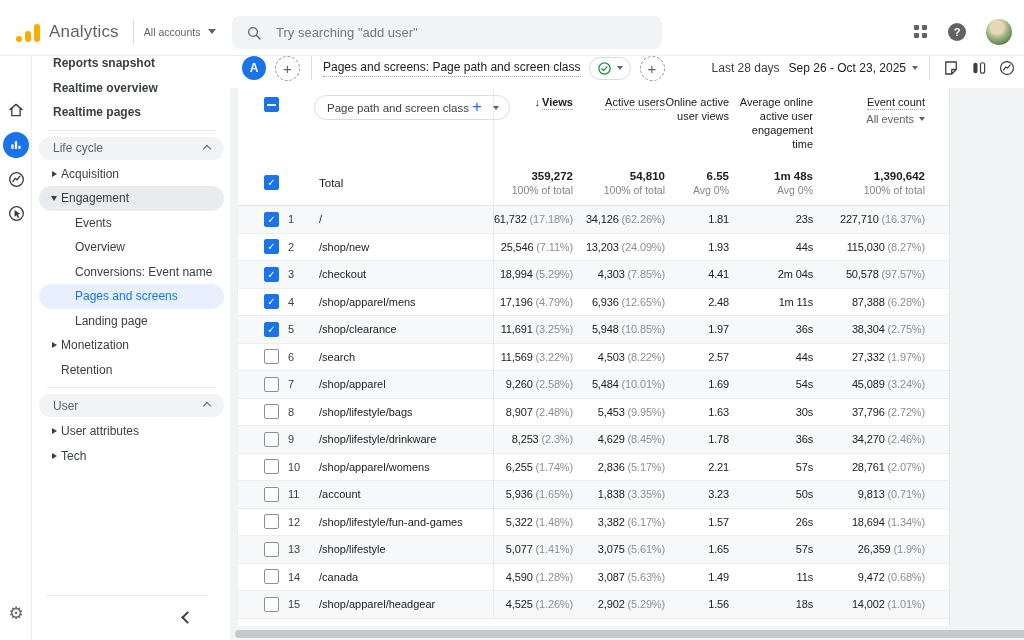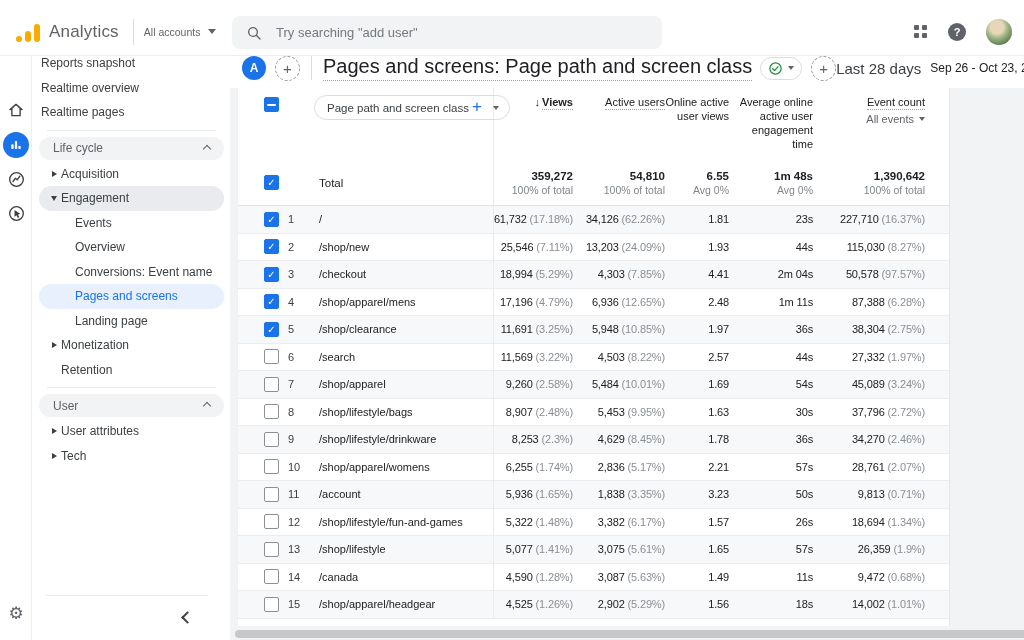--- a/index.html
+++ b/index.html
@@ -38,21 +38,21 @@
   .rail-active { width:26px; height:26px; border-radius:50%; background:#1a73e8; display:flex; align-items:center; justify-content:center; }
   .gear-glyph { font-size:17px; color:#5f6368; }
 
   
   .sidenav { position:absolute; left:33px; top:48px; width:197px; height:592px; background:#fff; padding-top:3px; }
   .nav-item { height:24.5px; display:flex; align-items:center; position:relative; font-size:12px; color:#3c4043; cursor:pointer; margin:0 6px 0 6px; border-radius:14px; }
   .nav-caret { width:14px; display:flex; justify-content:center; margin-left:8px; }
   .nav-label { white-space:nowrap; }
   .nav-chev { display:none; }
   .t-link .nav-caret, .t-child .nav-caret, .t-plain .nav-caret, .t-section .nav-caret { visibility:hidden; width:0; margin-left:0; }
-  .t-link .nav-label { margin-left:2px; }
+  .t-link .nav-label { margin-left:14px;font-weight:bold; }
   .t-section { background:#f1f3f4; height:23px; margin:2px 6px; }
   .t-section .nav-label { margin-left:14px; color:#5f6368; }
   .t-section .nav-chev { display:block; position:absolute; right:14px; top:9px; width:6px; height:6px;
     border-left:1.6px solid #5f6368; border-top:1.6px solid #5f6368; transform:rotate(45deg); }
   .t-collapsed .nav-caret::after { content:""; display:block; width:0; height:0;
     border-top:3.5px solid transparent; border-bottom:3.5px solid transparent; border-left:5px solid #3c4043; }
   .t-expanded { background:#e9ebee; }
   .t-expanded .nav-caret::after { content:""; display:block; width:0; height:0;
     border-left:3.5px solid transparent; border-right:3.5px solid transparent; border-top:5px solid #3c4043; }
   .t-child .nav-label { margin-left:36px; }
@@ -66,25 +66,25 @@
     border-left:2px solid #3c4043; border-top:2px solid #3c4043; transform:rotate(-45deg); }
 
   
   .rheader { position:absolute; left:230px; top:48px; width:794px; height:40px; background:#fff;
     display:flex; align-items:center; padding:0 8px 0 12px; }
   .a-chip { width:24px; height:24px; border-radius:50%; background:#1a73e8; color:#fff; font-size:12px; font-weight:bold;
     display:flex; align-items:center; justify-content:center; flex:0 0 auto; cursor:pointer; }
   .dash-plus { width:25px; height:25px; border-radius:50%; border:1px dashed #9097a0; color:#5f6368; font-size:15px;
     display:flex; align-items:center; justify-content:center; margin-left:9px; flex:0 0 auto; cursor:pointer; }
   .rh-div { width:1px; height:24px; background:#dadce0; margin:0 11px; flex:0 0 auto; }
-  .rtitle { font-size:20px; color:#202124; border-bottom:1.5px dotted #9aa0a6; padding-bottom:2px; white-space:nowrap; }
+  .rtitle { font-size:12px; color:#202124; border-bottom:1.5px dotted #9aa0a6; padding-bottom:2px; white-space:nowrap; }
   .check-pill { height:23px; border:1px solid #dadce0; border-radius:12px; display:flex; align-items:center;
     padding:0 7px; margin-left:8px; gap:5px; cursor:pointer; flex:0 0 auto; }
   .rh-right { margin-left:auto; display:flex; align-items:center; gap:9px; }
-  .date-preset { font-size:15px; color:#3c4043; white-space:nowrap; }
+  .date-preset { font-size:12px; color:#3c4043; white-space:nowrap; }
   .date-range { font-size:12px; color:#202124; white-space:nowrap; cursor:pointer; display:flex; align-items:center; gap:6px; }
   .hicon { width:19px; height:19px; cursor:pointer; display:flex; align-items:center; justify-content:center; }
 
   
   .content { position:absolute; left:230px; top:88px; width:794px; height:552px; background:#f1f3f4; }
   .card { position:absolute; left:7px; top:0; width:713px; height:538px; background:#fff;
     border-left:1px solid #eef0f2; border-right:1px solid #e4e7ea; overflow:hidden; }
   .vline { position:absolute; left:255px; top:0; bottom:8px; width:1px; background:#e8eaed; }
   .tgrid { display:grid; grid-template-columns:44px 32px 179px 80px 92px 64px 84px 112px; padding-right:26px; width:100%; }
   .card-head { position:relative; height:72px; }

